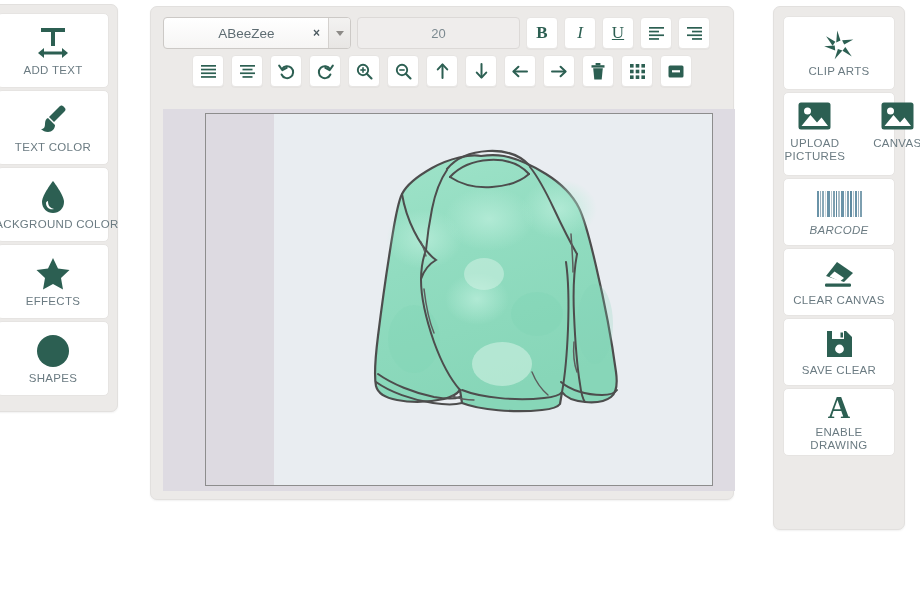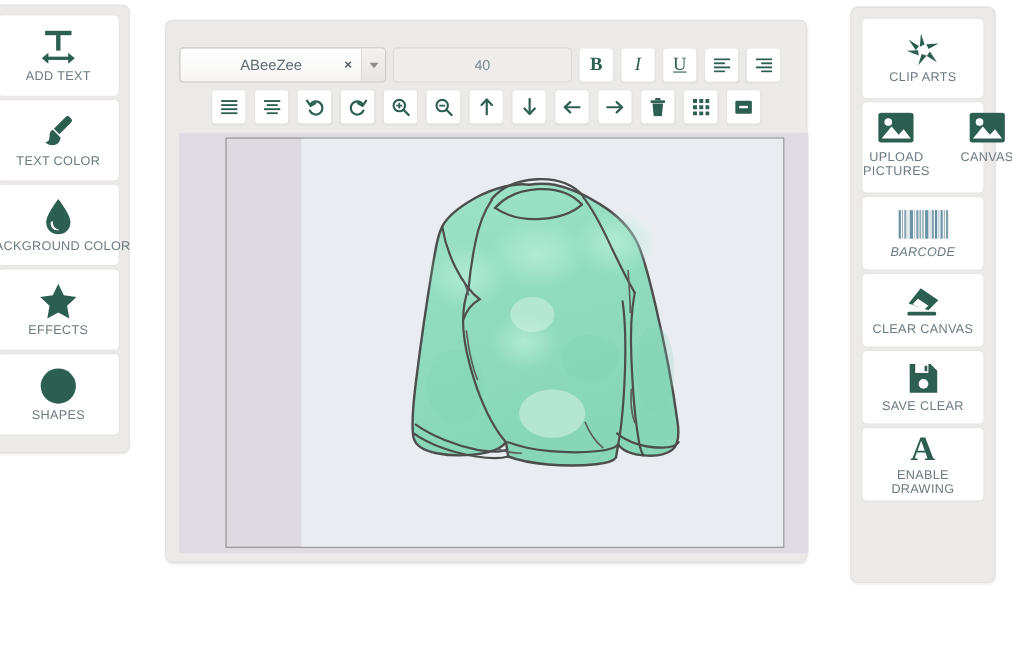--- a/index.html
+++ b/index.html
@@ -44,23 +44,23 @@
     font-size: 11.5px;
     color: #6b7b82;
     letter-spacing: .3px;
     text-align: left;
     line-height: 1.12;
     white-space: nowrap;
   }
 
   
   #editor-panel {
-    left: 150px; top: 18px;
+    left: 150px; top: 6px;
     width: 584px; height: 494px;
-    padding: 24px 12px;
+    padding: 10px 12px;
   }
   .toolbar-row {
     display: flex;
     align-items: center;
     gap: 6px;
   }
   .toolbar-row.r1 { margin-bottom: 6px; }
   .toolbar-row.r2 { justify-content: center; gap: 7px; }
 
   .font-select {
@@ -254,21 +254,21 @@
 
       <div class="font-select">
         <span class="fsname">ABeeZee</span>
         <span class="fsclear">×</span>
         <span class="fsarrow">
             <i></i>
           </span>
       </div>
 
       <div class="size-field">
-        <span>40</span>
+        <span>20</span>
       </div>
 
       <div class="tbtn serif">
         <b>B</b>
       </div>
       <div class="tbtn serif">
         <i>I</i>
       </div>
       <div class="tbtn serif">
         <u>U</u>

